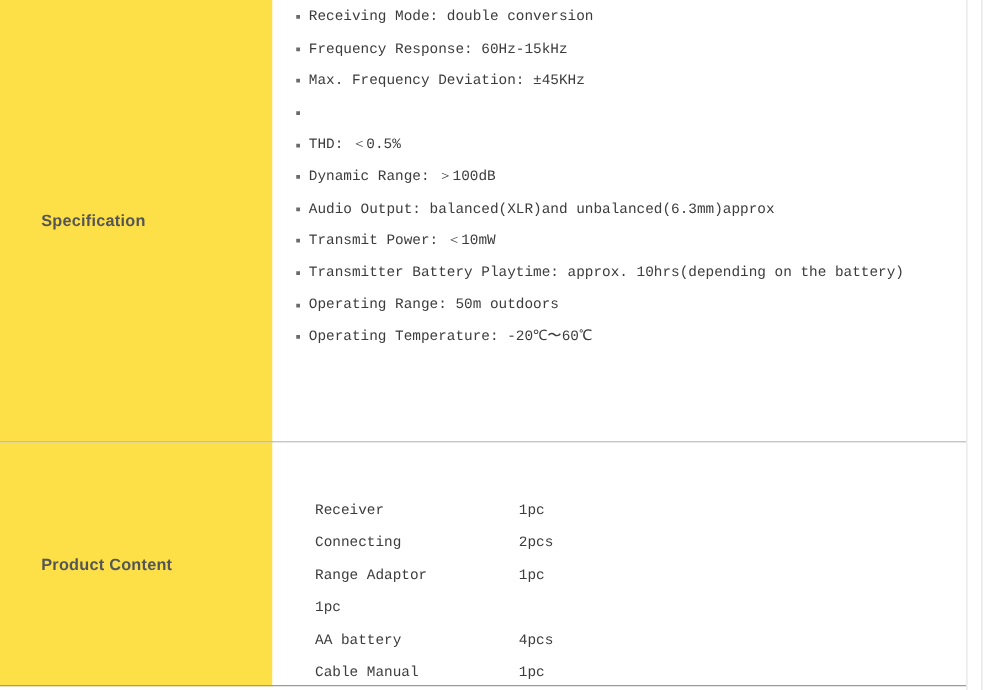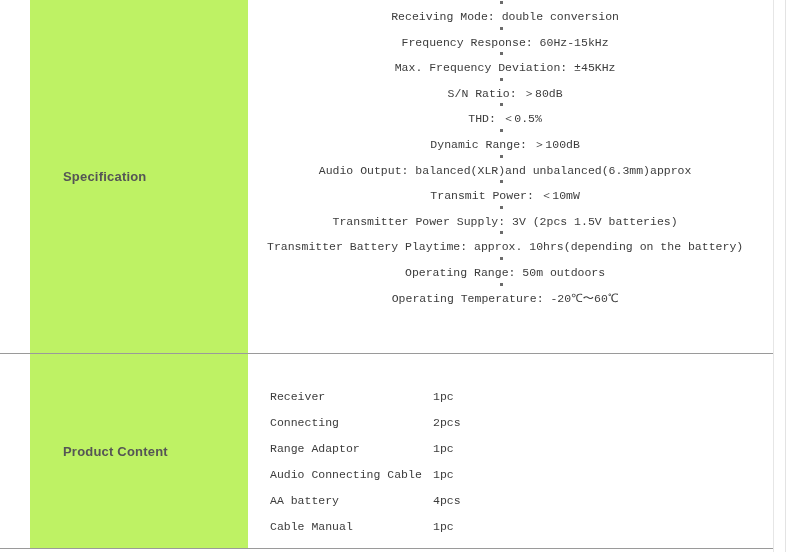--- a/index.html
+++ b/index.html
@@ -39,26 +39,25 @@
   }
   .row-spec {
     height: 353px;
   }
   .row-content {
     height: 195px;
   }
   .label-cell {
     width: 218px;
     min-width: 218px;
-    background: #bef264;
+    background: #fde047;
     display: flex;
     align-items: center;
     box-sizing: border-box;
     padding-left: 33px;
-    margin-left: 30px;
   }
   .label-text {
     font-family: "Liberation Sans", sans-serif;
     font-size: 13px;
     font-weight: bold;
     color: #555555;
     letter-spacing: 0.2px;
   }
   .value-cell {
     flex: 1;
@@ -76,36 +75,35 @@
   }
   .spec-item {
     font-family: "Liberation Mono", monospace;
     font-size: 11.5px;
     color: #3c3c3c;
     height: 25.6px;
     line-height: 25.6px;
     white-space: nowrap;
     display: flex;
     align-items: center;
-    flex-direction: column;
   }
   .bullet {
     display: inline-block;
     width: 3px;
     height: 3px;
     background: #6b6b6b;
     margin-right: 7px;
     vertical-align: middle;
     flex: none;
   }
   .content-list {
     position: absolute;
     left: 18px;
     top: 26px;
-    margin: 4px;
+    margin: 16px;
     padding: 0;
     list-style: none;
   }
   .content-item {
     height: 26px;
     line-height: 26px;
     font-family: "Liberation Mono", monospace;
     font-size: 11.5px;
     color: #3c3c3c;
     white-space: nowrap;
@@ -156,41 +154,36 @@
           <li class="spec-item">
             <span class="bullet"></span>
             <span>Frequency Response: 60Hz-15kHz</span>
           </li>
           <li class="spec-item">
             <span class="bullet"></span>
             <span>Max. Frequency Deviation: ±45KHz</span>
           </li>
           <li class="spec-item">
             <span class="bullet"></span>
-            <span>S/N Ratio: ＞80dB</span>
           </li>
           <li class="spec-item">
             <span class="bullet"></span>
             <span>THD: ＜0.5%</span>
           </li>
           <li class="spec-item">
             <span class="bullet"></span>
             <span>Dynamic Range: ＞100dB</span>
           </li>
           <li class="spec-item">
             <span class="bullet"></span>
             <span>Audio Output: balanced(XLR)and unbalanced(6.3mm)approx</span>
           </li>
           <li class="spec-item">
             <span class="bullet"></span>
             <span>Transmit Power: ＜10mW</span>
-          </li>
-          <li class="spec-item">
-            <span class="bullet"></span>
-            <span>Transmitter Power Supply: 3V (2pcs 1.5V batteries)</span>
           </li>
           <li class="spec-item">
             <span class="bullet"></span>
             <span>Transmitter Battery Playtime: approx. 10hrs(depending on the battery)</span>
           </li>
           <li class="spec-item">
             <span class="bullet"></span>
             <span>Operating Range: 50m outdoors</span>
           </li>
           <li class="spec-item">
@@ -213,21 +206,20 @@
           </li>
           <li class="content-item">
             <span class="content-name">Connecting</span>
             <span class="content-qty">2pcs</span>
           </li>
           <li class="content-item">
             <span class="content-name">Range Adaptor</span>
             <span class="content-qty">1pc</span>
           </li>
           <li class="content-item">
-            <span class="content-name">Audio Connecting Cable</span>
             <span class="content-qty">1pc</span>
           </li>
           <li class="content-item">
             <span class="content-name">AA battery</span>
             <span class="content-qty">4pcs</span>
           </li>
           <li class="content-item">
             <span class="content-name">Cable Manual</span>
             <span class="content-qty">1pc</span>
           </li>

